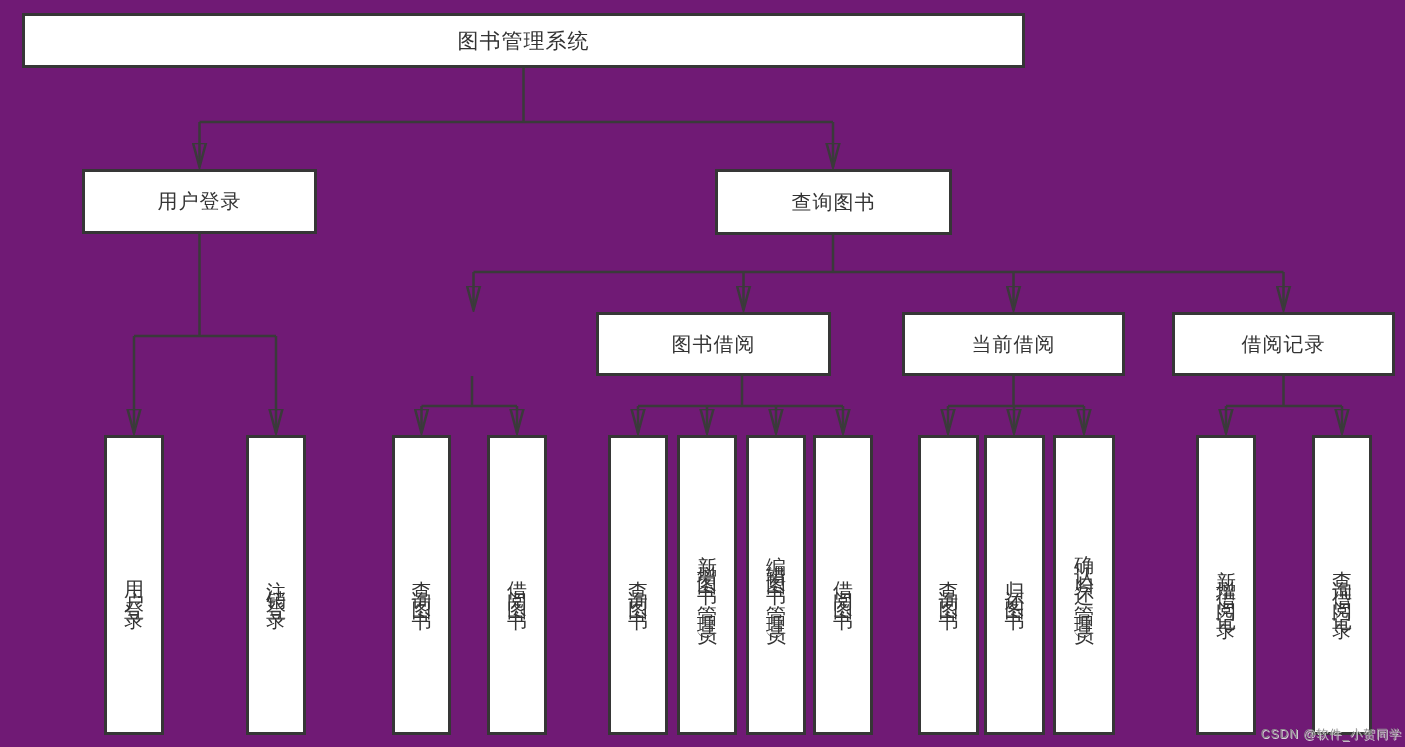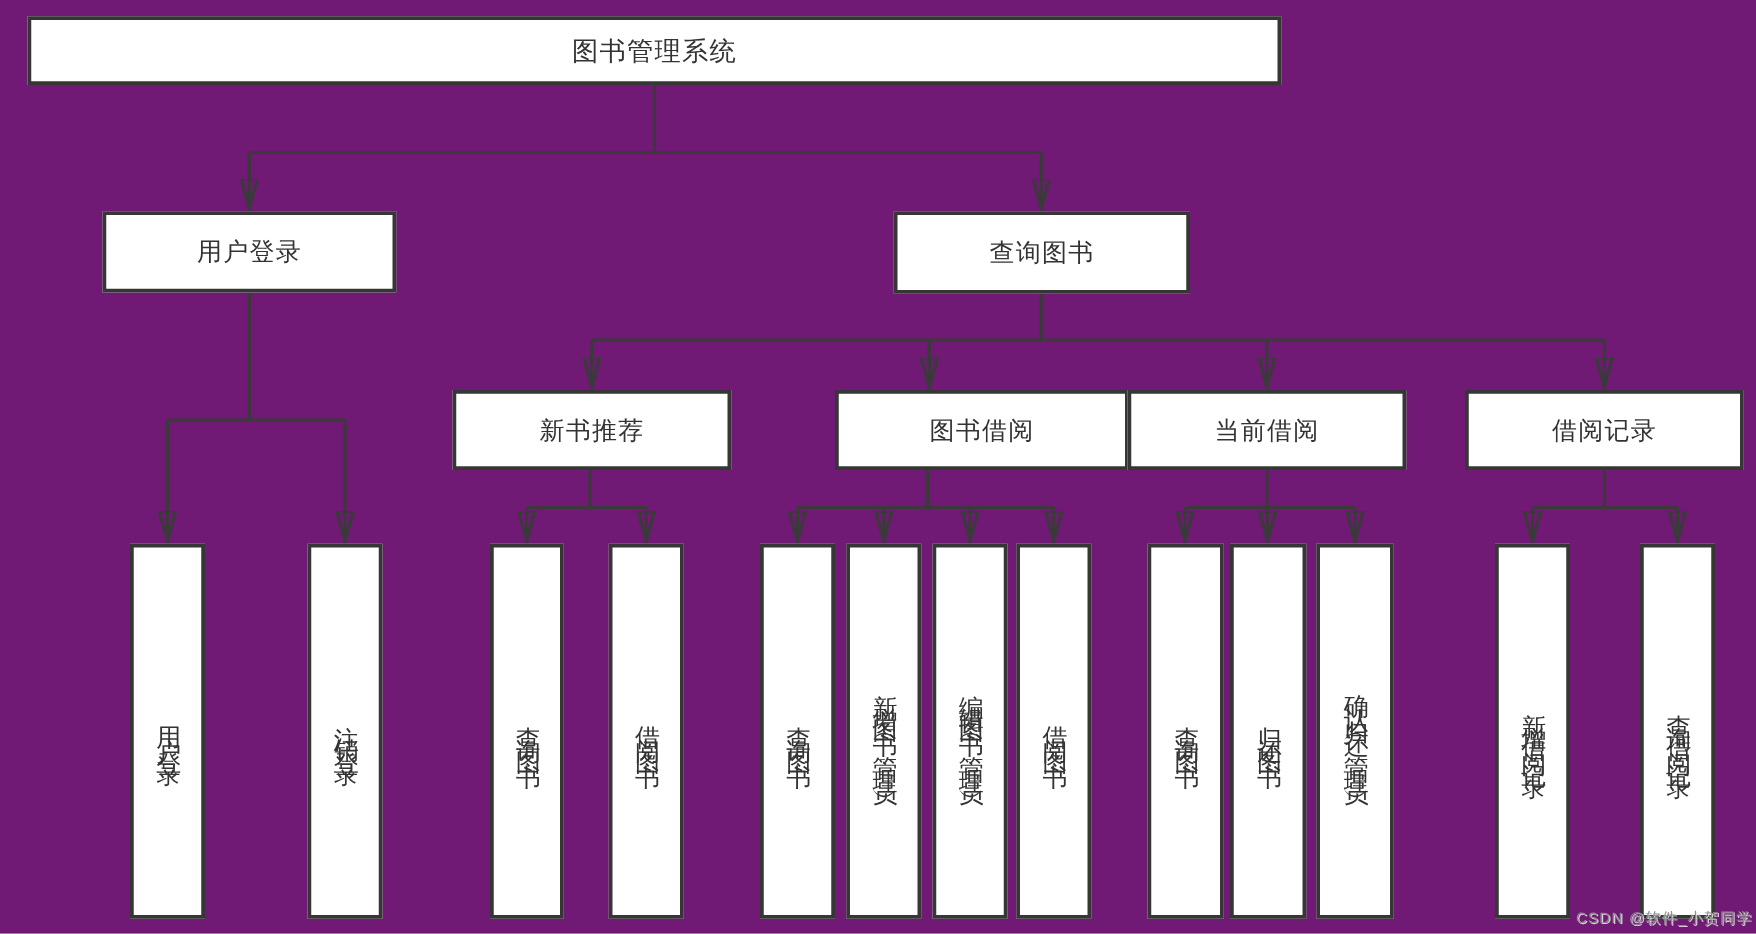--- a/index.html
+++ b/index.html
@@ -91,24 +91,21 @@
     <span>图书管理系统</span>
   </div>
 
   <div class="box hbox" style="left:82px;top:169px;width:235px;height:65px">
     <span>用户登录</span>
   </div>
   <div class="box hbox" style="left:715px;top:169px;width:237px;height:66px">
     <span>查询图书</span>
   </div>
 
-  <div class="box hbox" style="left:362px;top:312px;width:223px;height:64px">
-    <span>新书推荐</span>
-  </div>
-  <div class="box hbox" style="left:668px;top:312px;width:235px;height:64px">
+  <div class="box hbox" style="left:596px;top:312px;width:235px;height:64px">
     <span>图书借阅</span>
   </div>
   <div class="box hbox" style="left:1172px;top:312px;width:223px;height:64px">
     <span>借阅记录</span>
   </div>
   <div class="box hbox" style="left:902px;top:312px;width:223px;height:64px">
     <span>当前借阅</span>
   </div>
 
   <div class="box leaf" style="left:104px;top:435px;width:60px;height:300px">

